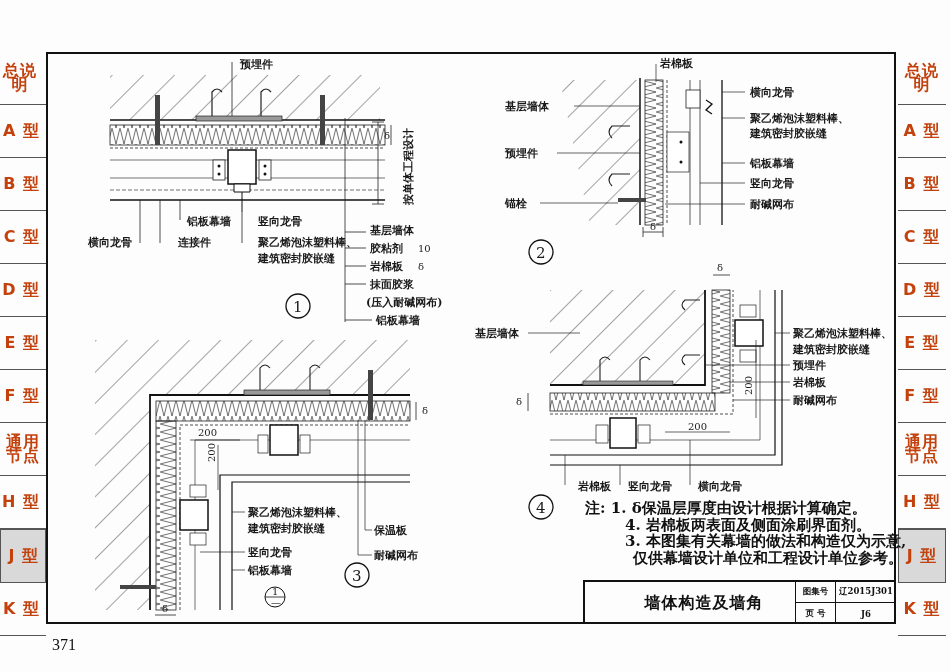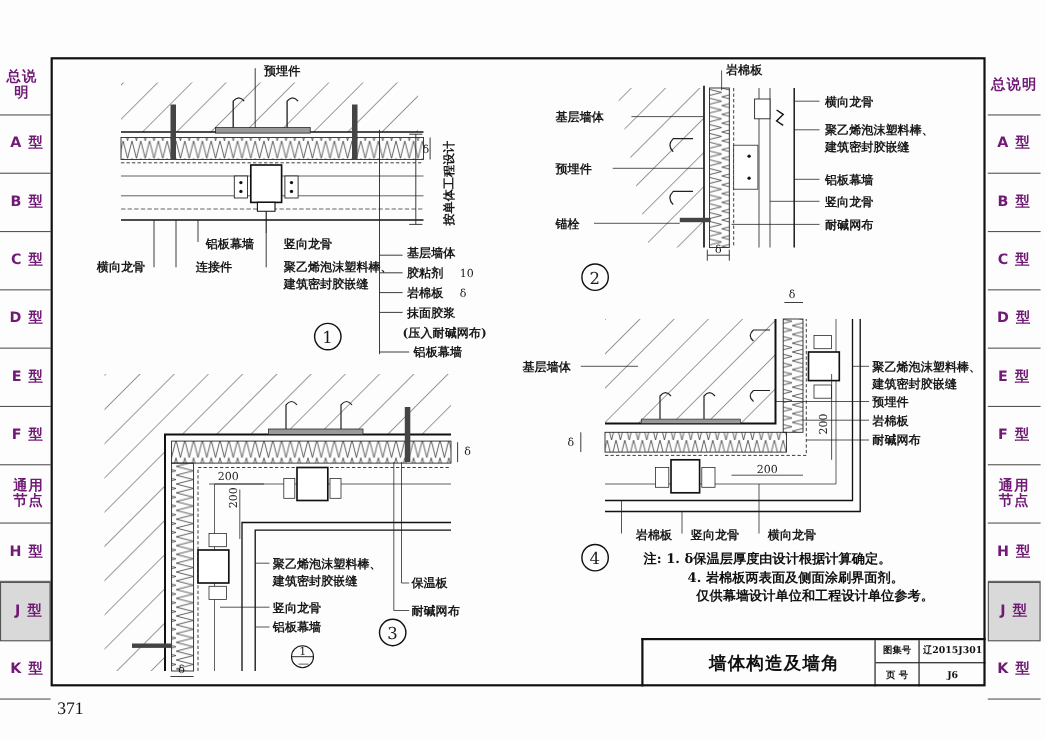--- a/index.html
+++ b/index.html
@@ -3,35 +3,35 @@
 <meta charset="utf-8">
 <style>
   html, body { margin: 0; padding: 0; background: #ffffff; }
   body { width: 950px; height: 672px; position: relative; overflow: hidden;
          font-family: "DejaVu Serif", "Liberation Serif", serif; color: #111; }
   .page { position: absolute; left: 0; top: 0; width: 950px; height: 672px; background: #fdfdfd; }
   .tabs { position: absolute; top: 52px; width: 46px; }
   .tabs.left { left: 0; }
   .tabs.right { left: 898px; width: 48px; }
   .tab { height: 52px; border-bottom: 1px solid #555; display: flex; align-items: center; justify-content: center;
-         font-family: "DejaVu Sans", sans-serif; font-weight: bold; font-size: 13px; color: #701a75; letter-spacing: 1px; line-height: 14px; text-align: center; }
+         font-family: "DejaVu Sans", sans-serif; font-weight: bold; font-size: 16px; color: #c2410c; letter-spacing: 1px; line-height: 14px; text-align: center; }
   .tab.active { background: #d9d9d9; border: 1px solid #555; }
   .tabs.left .tab { justify-content: flex-end; padding-right: 6px; }
   .frame { position: absolute; left: 46px; top: 52px; width: 850px; height: 572px; border: 2px solid #111; box-sizing: border-box; }
   svg.drawing { position: absolute; left: 0; top: 0; }
   .lbl { font-family: "DejaVu Serif", "Liberation Serif", serif; font-size: 11px; font-weight: bold; fill: #1a1a1a; }
   .num { font-family: "DejaVu Serif", "Liberation Serif", serif; font-size: 10px; fill: #1a1a1a; }
   .pageno { position: absolute; left: 52px; top: 636px; font-size: 16px; font-family: Liberation Serif, serif; }
   .titleblock { position: absolute; left: 583px; top: 580px; width: 313px; height: 44px; border: 2px solid #111; border-bottom: none; border-right: none; box-sizing: border-box; display: flex; padding-left: 28px; }
   .tb-title { flex: 1; display: flex; align-items: center; justify-content: center; font-size: 16px; font-weight: bold; letter-spacing: 1px; border-right: 1px solid #111; }
   .tb-grid { width: 100px; display: grid; grid-template-columns: 40px 60px; grid-template-rows: 1fr 1fr; }
   .tb-cell { border-right: 1px solid #111; border-bottom: 1px solid #111; font-size: 8.5px; display: flex; align-items: center; justify-content: center; font-weight: bold; }
   .tb-cell:nth-child(2n) { border-right: none; }
   .tb-cell:nth-last-child(-n+2) { border-bottom: none; }
-  .notes { position: absolute; left: 585px; top: 500px; font-size: 12px; font-weight: bold; line-height: 16.5px; }
+  .notes { position: absolute; left: 585px; top: 500px; font-size: 15px; font-weight: bold; line-height: 16.5px; }
   .notes .row { white-space: nowrap; }
   .notes .indent { padding-left: 40px; }
   .notes .indent2 { padding-left: 48px; }
 </style>
 </head>
 <body>
 
 <div class="page">
 
   <div class="tabs left" id="tabsLeft">
@@ -285,20 +285,21 @@
       <text class="lbl" x="628" y="490">竖向龙骨</text>
       <text class="lbl" x="698" y="490">横向龙骨</text>
       <circle cx="541" cy="507" r="12" fill="none" stroke="#111" stroke-width="1.3"></circle>
       <text class="lbl" x="536" y="513" style="font-size:15px;font-weight:normal">4</text>
     </g>
   </svg>
 
   <div class="notes">
     <div class="row"><span>注:</span> <span>1. δ保温层厚度由设计根据计算确定。</span></div>
     <div class="row indent"><span>4. 岩棉板两表面及侧面涂刷界面剂。</span></div>
+    <div class="row indent"><span>3. 本图集有关幕墙的做法和构造仅为示意,</span></div>
     <div class="row indent2"><span>仅供幕墙设计单位和工程设计单位参考。</span></div>
   </div>
 
   <div class="titleblock">
     <div class="tb-title">墙体构造及墙角</div>
     <div class="tb-grid">
       <div class="tb-cell">图集号</div>
       <div class="tb-cell">辽2015J301</div>
       <div class="tb-cell">页  号</div>
       <div class="tb-cell">J6</div>

